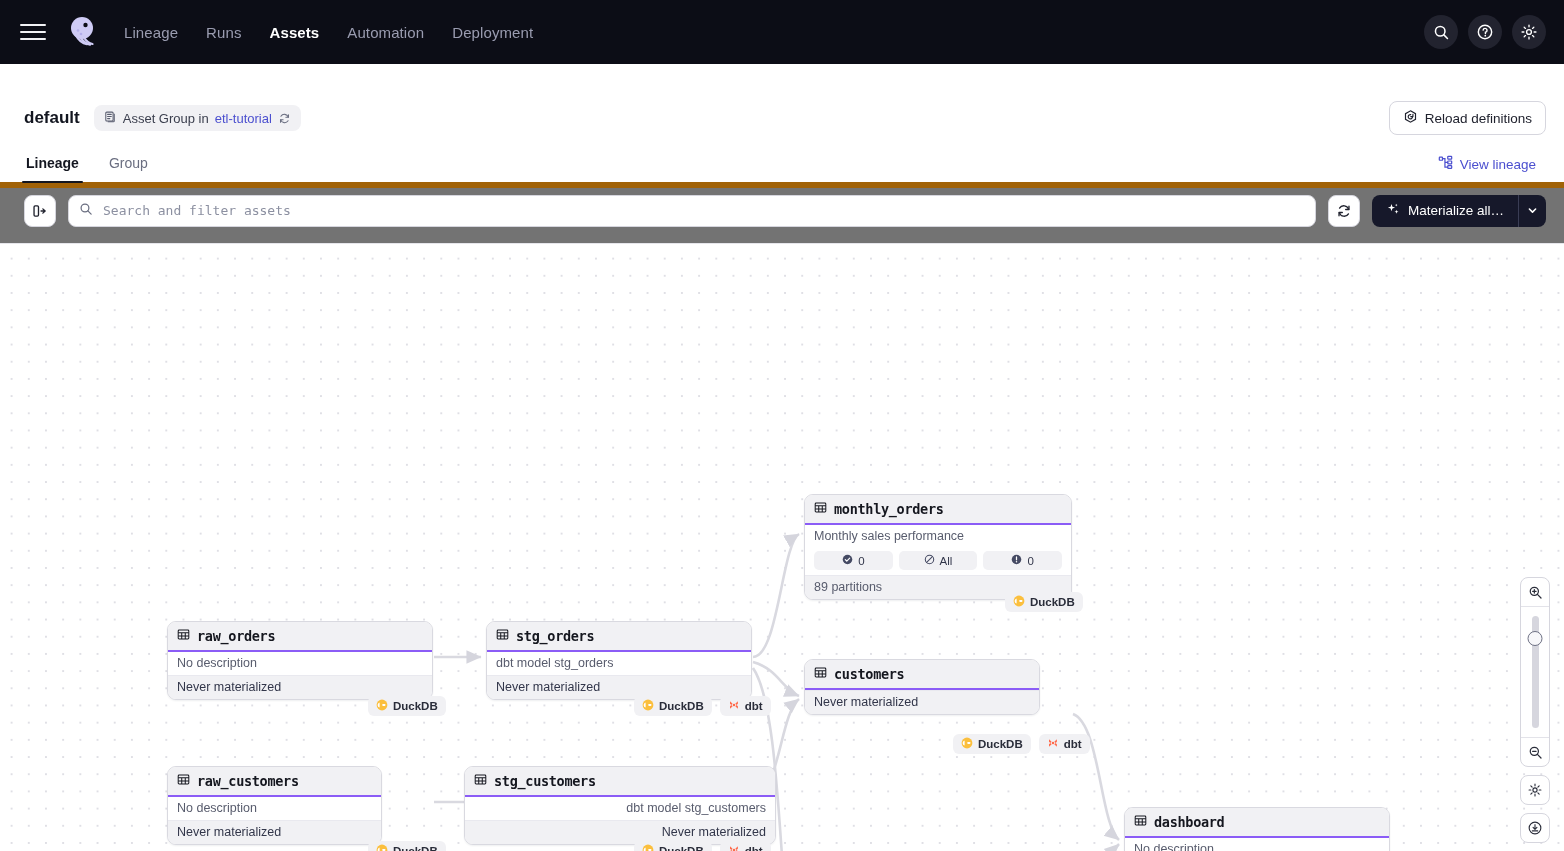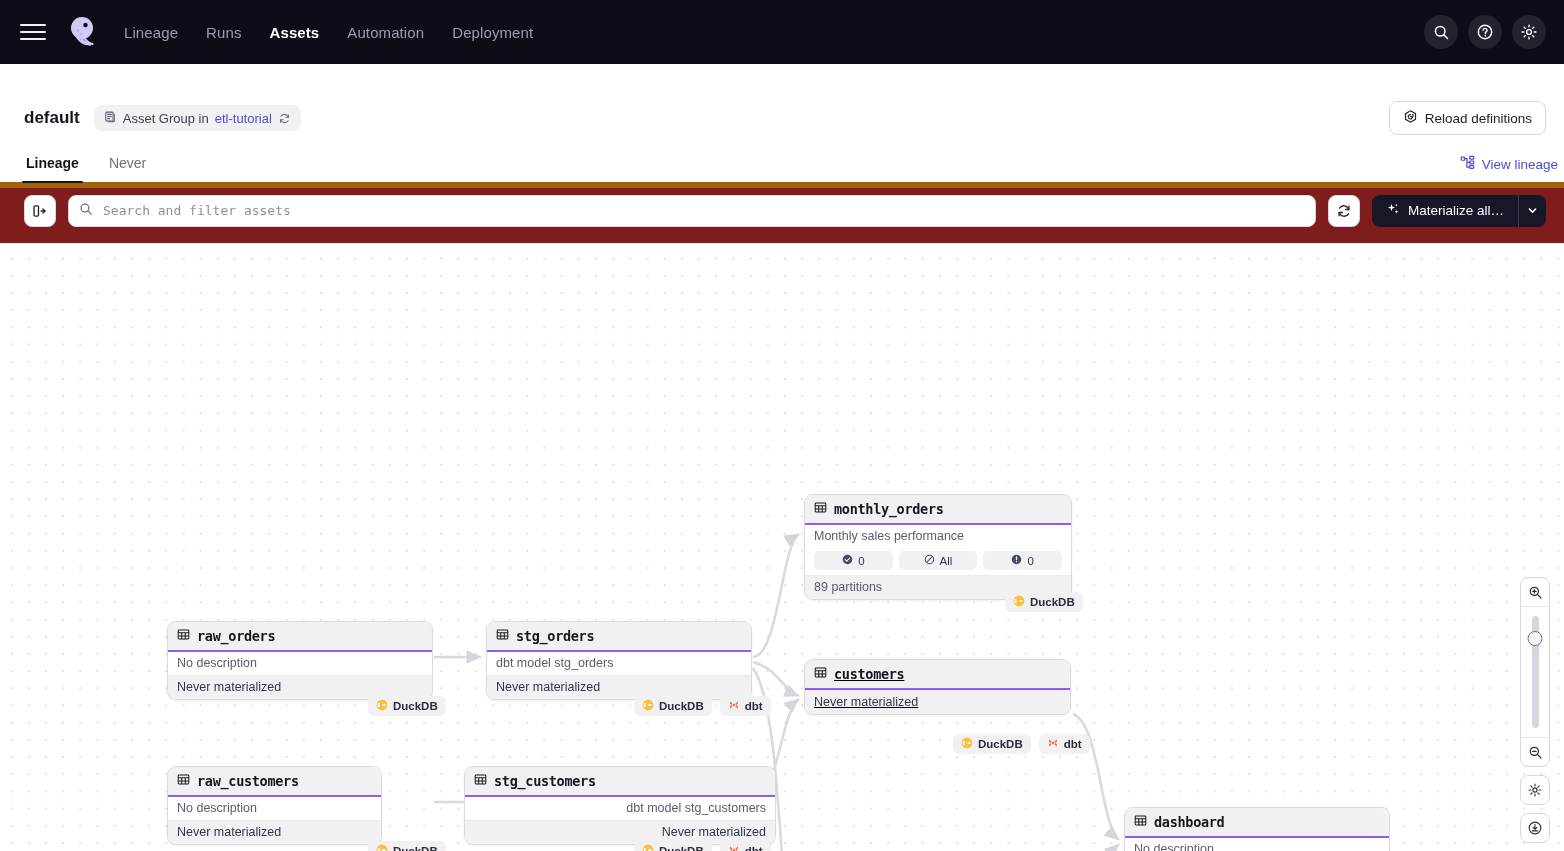--- a/index.html
+++ b/index.html
@@ -83,31 +83,31 @@
   .tab {
     font-size: 14px; color: #6A6E80; padding: 0 2px 11px 2px;
     margin-right: 26px; cursor: pointer; position: relative;
   }
   .tab.active { color: #131620; font-weight: 700; }
   .tab.active::after {
     content:''; position:absolute; left:-2px; right:-2px; bottom:-1px;
     height: 2.5px; background: #131620; border-radius:2px;
   }
   .view-lineage {
-    position:absolute; right: 6px; bottom: 9px;
+    position:absolute; right: 28px; bottom: 9px;
     display:inline-flex; align-items:center; gap:7px;
     color: #4B4FCF; font-size: 13.5px; cursor:pointer;
   }
 
   
   .toolbar {
     height: 56px; display:flex; align-items:center;
     padding: 0 18px 10px 24px; gap: 12px;
     border-bottom: 1px solid #E6E6EB;
-    background:#7f1d1d;
+    background:#737373;
   }
   .sq-btn {
     width: 32px; height: 32px; flex: 0 0 32px;
     border: 1px solid #D6D6DE; border-radius: 8px;
     background:#fff; display:flex; align-items:center; justify-content:center;
     cursor:pointer;
   }
   .search-wrap {
     flex: 1 1 auto; height: 32px; position: relative;
     border: 1px solid #D6D6DE; border-radius: 8px; background:#fff;
@@ -311,21 +311,21 @@
         <path d="M11.4 9.6a2.6 2.6 0 1 1-2.1-2.9" stroke-linecap="round"></path>
         <path d="M11.9 6.5v2.6H9.3" stroke-linecap="round" stroke-linejoin="round"></path>
       </svg>
     </span>
     <span>Reload definitions</span>
   </button>
 </div>
 
 <div class="tabs-row">
   <div class="tab active">Lineage</div>
-  <div class="tab">Never</div>
+  <div class="tab">Group</div>
 
   <div class="view-lineage">
     <span>
       <svg width="15" height="15" viewBox="0 0 16 16" fill="none" stroke="#4B4FCF" stroke-width="1.3">
         <rect x="1.4" y="2.2" width="3.4" height="3.4" rx=".6"></rect>
         <rect x="10.4" y="1.4" width="4.2" height="3" rx=".6"></rect>
         <rect x="10.4" y="6.4" width="4.2" height="3" rx=".6"></rect>
         <rect x="10.4" y="11.3" width="4.2" height="3" rx=".6"></rect>
         <path d="M4.8 3.9h2.6v9h3M7.4 7.9h3" stroke-linecap="round"></path>
       </svg>
@@ -522,21 +522,21 @@
             <path d="M9.9 2.2 7.3 4.8 8.6 6.1 9.9 4.8z"></path>
           <path d="M2 9.8 4.6 7.2 3.3 5.9 2 7.2z"></path>
             <path d="M9.9 9.8 7.3 7.2 8.6 5.9 9.9 7.2z"></path>
           <circle cx="6" cy="6" r="1.25"></circle>
           </svg>
       </span>
       <span>dbt</span>
     </div>
   </div>
 
-  <div class="node" style="left:804px; top:415px; width:267px;text-decoration:underline;">
+  <div class="node" style="left:804px; top:415px; width:236px;">
     <div class="node-head">
       <span>
         <svg width="13" height="13" viewBox="0 0 14 14" fill="none" stroke="#15171F" stroke-width="1.1">
           <rect x="1.3" y="2.2" width="11.4" height="9.6" rx="1"></rect>
             <path d="M1.3 5.2h11.4M1.3 8.5h11.4M5.1 5.2v6.6M8.9 5.2v6.6"></path>
           </svg>
       </span>
       <span class="node-name">customers</span>
     </div>
     <div class="node-status">Never materialized</div>

